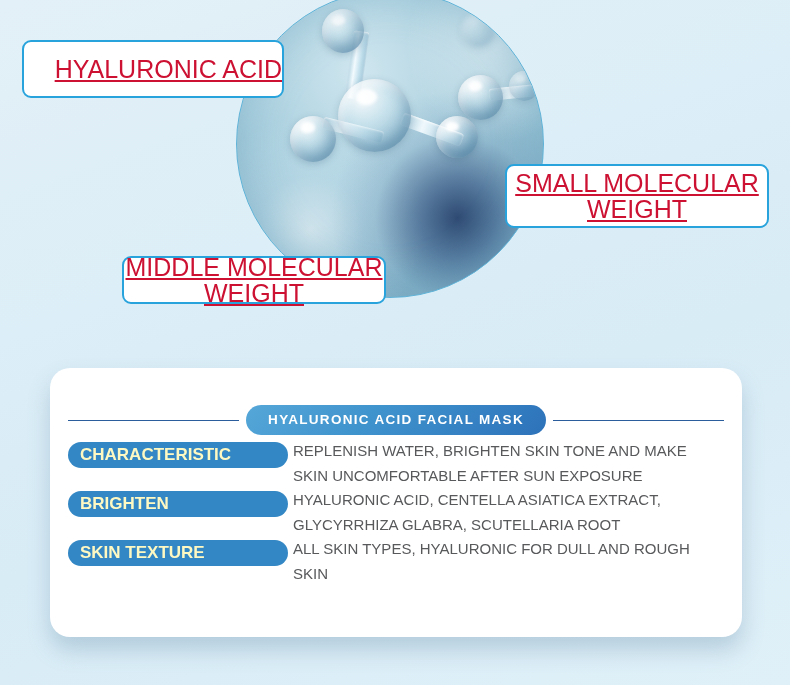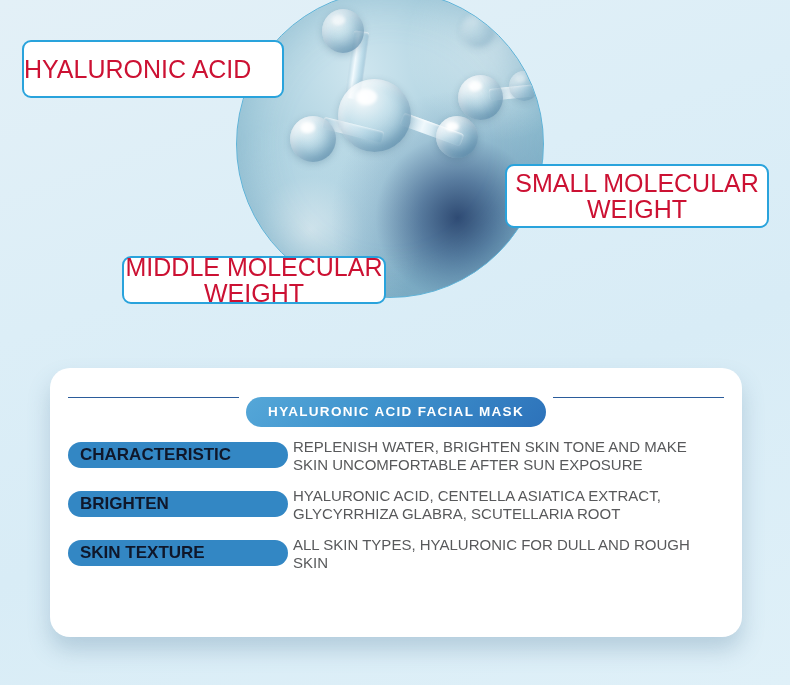--- a/index.html
+++ b/index.html
@@ -75,22 +75,23 @@
     box-sizing: border-box;
     background: #ffffff;
     border: 2px solid #29a3dc;
     border-radius: 9px;
     color: #cc1133;
     font-size: 25px;
     line-height: 1.04;
     text-align: center;
     display: flex;
     align-items: center;
-    justify-content: flex-start;
+    justify-content: flex-end;
     white-space: nowrap;
+    text-decoration: underline;
   }
   #callout-hyaluronic-acid { left: 22px;  top: 40px;  width: 262px; height: 58px; }
   #callout-small-molecular { left: 505px; top: 164px; width: 264px; height: 64px; white-space: normal; }
   #callout-middle-molecular{ left: 122px; top: 256px; width: 264px; height: 48px; white-space: normal; }
   #callout-small-molecular .ctext,
   #callout-middle-molecular .ctext { display: block; width: 300px; }
 
   
   #info-panel {
     position: absolute;
@@ -100,20 +101,21 @@
     border-radius: 20px;
     box-shadow: 0 13px 22px rgba(90,130,160,0.30);
   }
 
   
   .title-row {
     position: absolute;
     left: 18px; top: 29px;
     width: 656px; height: 46px;
     display: flex;
+    align-items: center;
     gap: 7px;
   }
   .title-rule {
     flex: 1 1 auto;
     height: 1px;
     background: #2b5c9b;
   }
   #title-pill {
     flex: 0 0 auto;
     margin: 0 0px;
@@ -140,36 +142,36 @@
   .spec-row {
     position: relative;
     height: 49px;
   }
   .spec-label {
     position: absolute;
     left: 0; top: 4px;
     width: 220px; height: 26px;
     border-radius: 13px;
     background: #3387c4;
-    color: #0f172a;
+    color: #fef9c3;
     font-size: 17px;
     font-weight: bold;
     line-height: 26px;
     padding-left: 12px;
     box-sizing: border-box;
     white-space: nowrap;
     overflow: hidden;
   }
   .spec-value {
     position: absolute;
     left: 225px; top: 0;
     width: 432px;
     color: #58595b;
     font-size: 15px;
-    line-height: 18px;
+    line-height: 25px;
     white-space: pre-line;
   }
   .spec-row.quality .spec-value { top: 5px; padding-left: 6px; }
   .spec-row.quality { height: 40px; }
 </style>
 </head>
 <body>
 
 <div id="hero">
 

